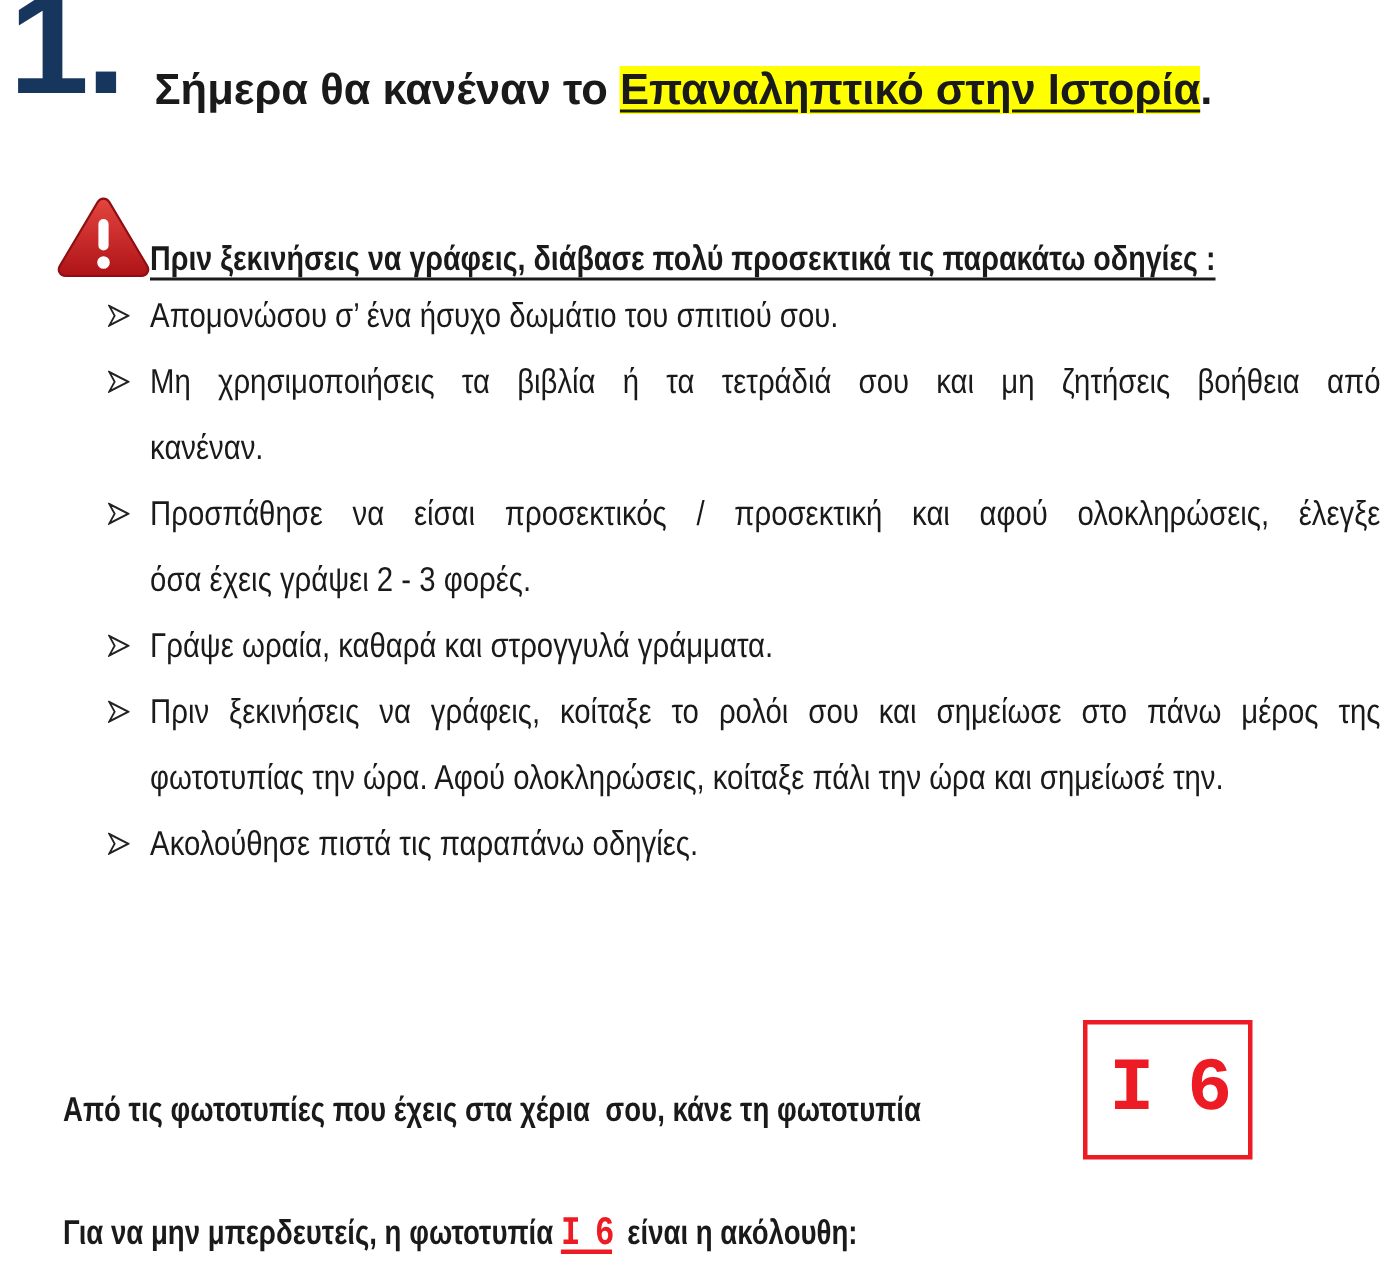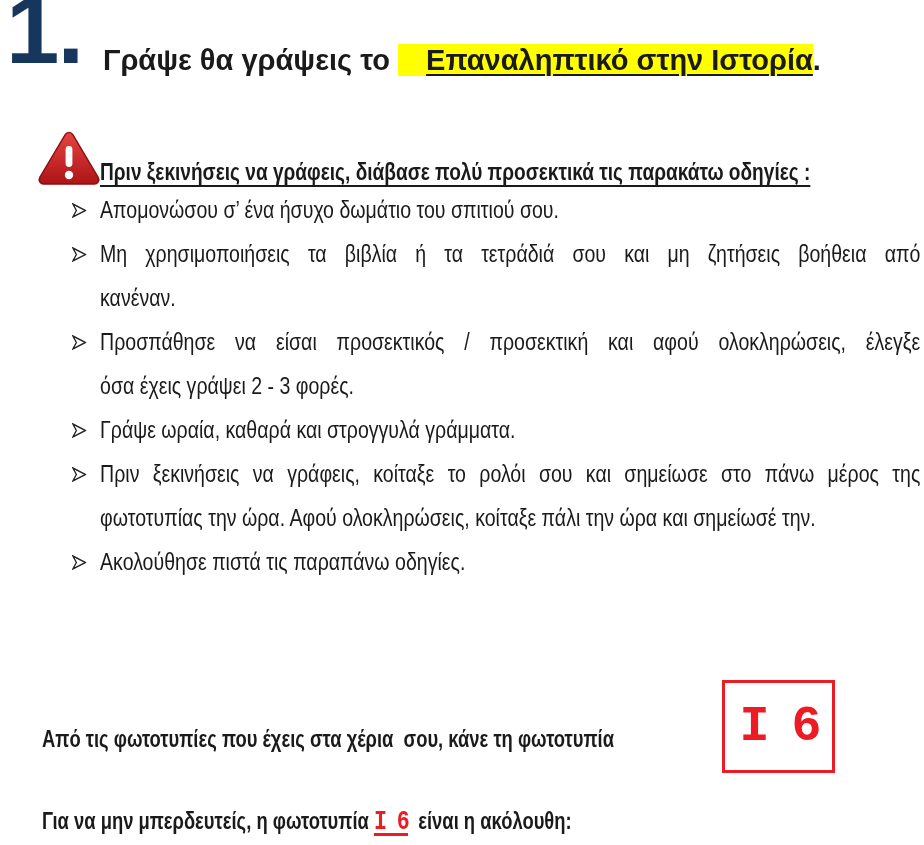--- a/index.html
+++ b/index.html
@@ -13,21 +13,21 @@
   
   .big-number {
     left:6px; top:-18px; font-size:96px; line-height:96px; font-weight:bold;
     color:#17365D; letter-spacing:-2px;
   }
 
   
   .intro { left:103px; top:44px; font-size:29px; font-weight:bold; white-space:nowrap; }
   .intro .hl {
     background:#FFFF00;
-    text-decoration:underline; text-decoration-thickness:2px; text-underline-offset:4px;padding-left:28px;
+    text-decoration:underline; text-decoration-thickness:2px; text-underline-offset:4px;
   }
 
   
   .warn-icon { left:36px; top:129px; width:66px; height:58px; }
   .notice-heading {
     left:100px; top:157px; width:950px; font-size:23px; font-weight:bold;
     line-height:30px; white-space:nowrap;
     transform:scaleX(0.83); transform-origin:0 0;
     text-decoration:underline; text-decoration-thickness:2px; text-underline-offset:5px;
   }
@@ -65,21 +65,21 @@
     font-size:27px; color:#ED1C24; letter-spacing:-2px;
     text-decoration:underline; text-decoration-thickness:3px; text-underline-offset:4px;
     text-decoration-color:#ED1C24;
   }
 </style>
 </head>
 <body>
 
 <div class="abs big-number">1.</div>
 
-<div class="abs intro"><span>Γράψε θα γράψεις το </span><span class="hl">Επαναληπτικό στην Ιστορία</span><span>.</span></div>
+<div class="abs intro"><span>Σήμερα θα κανέναν το </span><span class="hl">Επαναληπτικό στην Ιστορία</span><span>.</span></div>
 
 <svg class="abs warn-icon" viewBox="0 0 66 58" xmlns="http://www.w3.org/2000/svg">
   <defs>
     <linearGradient id="warngrad" x1="0" y1="0" x2="0" y2="1">
       <stop offset="0" stop-color="#E4453F"></stop>
       <stop offset="1" stop-color="#AE1317"></stop>
     </linearGradient>
   </defs>
   <path d="M29.2 5.6 a4.4 4.4 0 0 1 7.6 0 L62.2 48.4 a4.4 4.4 0 0 1 -3.8 6.6 H7.6 a4.4 4.4 0 0 1 -3.8 -6.6 Z" fill="url(#warngrad)" stroke="#8e0e12" stroke-width="1.4"></path>
   <rect x="29.6" y="17" width="6.8" height="21" rx="3.4" fill="#ffffff"></rect>

